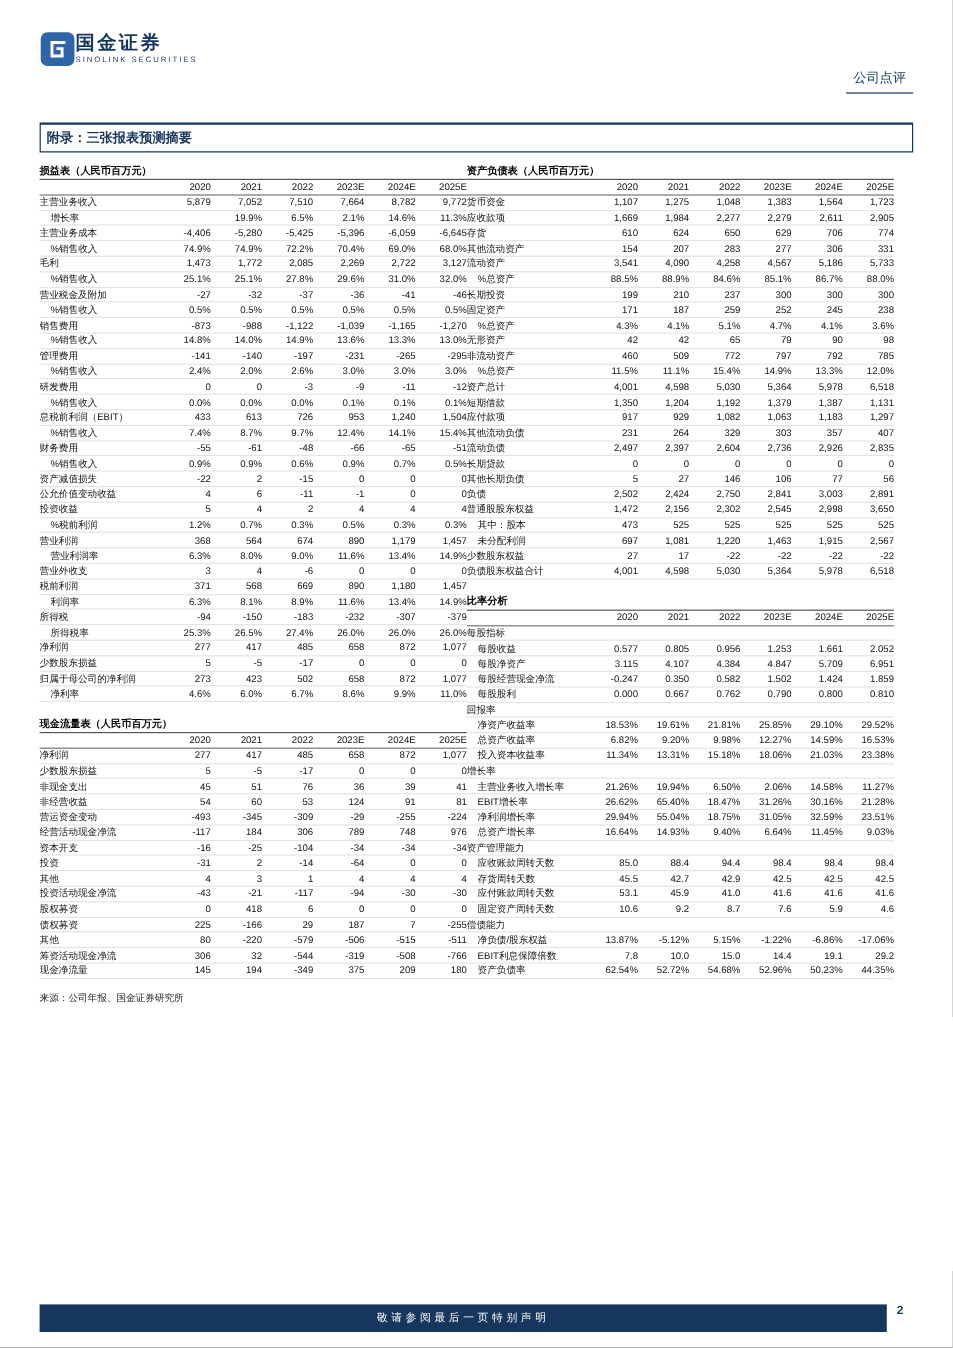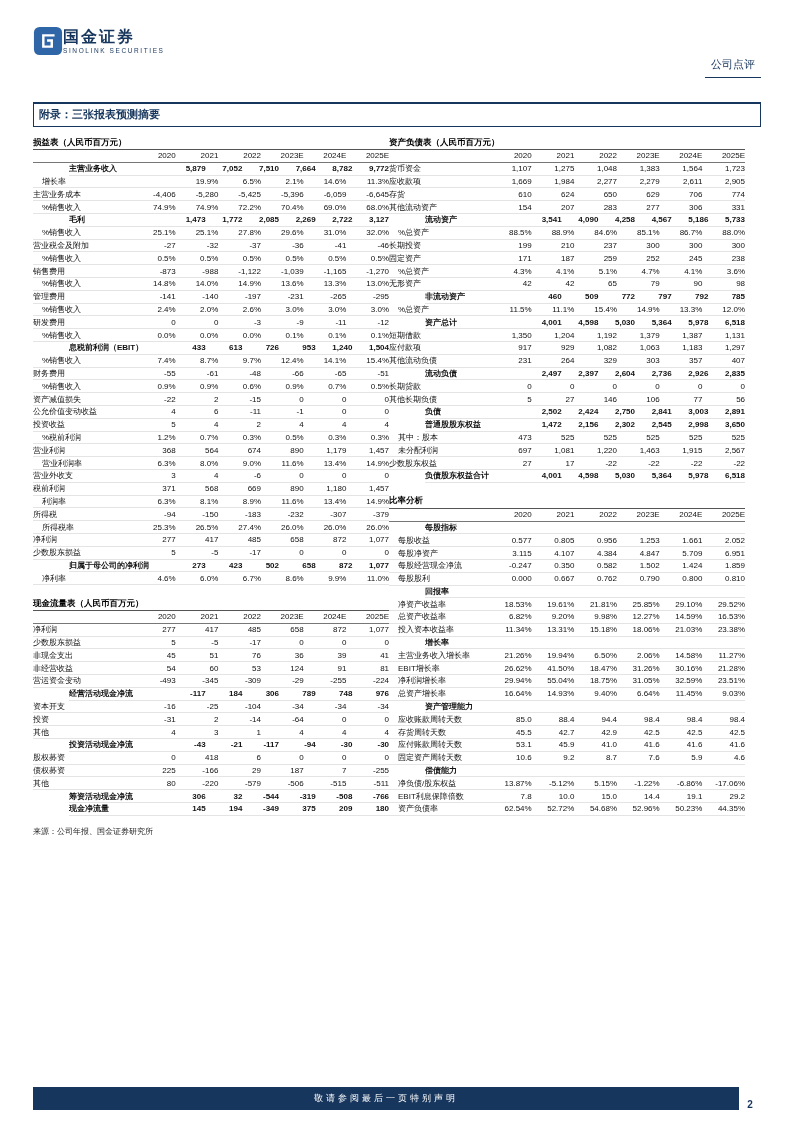--- a/index.html
+++ b/index.html
@@ -31,27 +31,27 @@
   .col { width: 356px; flex: 0 0 356px; }
   .fin-table { font-size: 8px; }
   .fin-table + .fin-table { margin-top: 12px; }
   .t-title {
     font-size: 8.5px; font-weight: bold; color: #000;
     border-bottom: 1px solid #555;
     height: 14px; display: flex; align-items: center;
   }
   .trow { display: flex; align-items: center; height: 12.8px; border-bottom: 1px solid #e4e4e4; }
   .trow.thead { font-weight: normal; border-bottom: 1px solid #777; }
-  .trow.bold { font-weight: bold; margin-left: 36px; }
+  .trow.bold { font-weight: normal; }
   .tlabel { flex: 0 0 100px; white-space: nowrap; overflow: hidden; }
   .tlabel.ind1 { padding-left: 9px; }
   .tval { flex: 1; text-align: right; white-space: nowrap; }
   .source-note { margin-top: 10px; font-size: 8px; color: #222; }
   
-  .footer { position: absolute; left: 33px; right: 33px; bottom: 13px; display: flex; align-items: flex-end; }
+  .footer { position: absolute; left: 33px; right: 33px; bottom: 13px; display: flex; align-items: flex-start; }
   .footer-band {
     flex: 1; background: var(--navy); color: #fff; text-align: center;
     font-size: 9px; letter-spacing: 3px; padding: 5px 0;
   }
   .page-num { width: 22px; display: flex; align-items: center; justify-content: center;
     font-size: 10px; font-weight: bold; color: var(--navy); }
 </style>
 </head>
 <body>
 
@@ -877,21 +877,21 @@
             <span class="tval">21.26%</span>
             <span class="tval">19.94%</span>
             <span class="tval">6.50%</span>
             <span class="tval">2.06%</span>
             <span class="tval">14.58%</span>
             <span class="tval">11.27%</span>
           </div>
           <div class="trow">
             <span class="tlabel ind1">EBIT增长率</span>
             <span class="tval">26.62%</span>
-            <span class="tval">41.50%</span>
+            <span class="tval">65.40%</span>
             <span class="tval">18.47%</span>
             <span class="tval">31.26%</span>
             <span class="tval">30.16%</span>
             <span class="tval">21.28%</span>
           </div>
           <div class="trow">
             <span class="tlabel ind1">净利润增长率</span>
             <span class="tval">29.94%</span>
             <span class="tval">55.04%</span>
             <span class="tval">18.75%</span>

